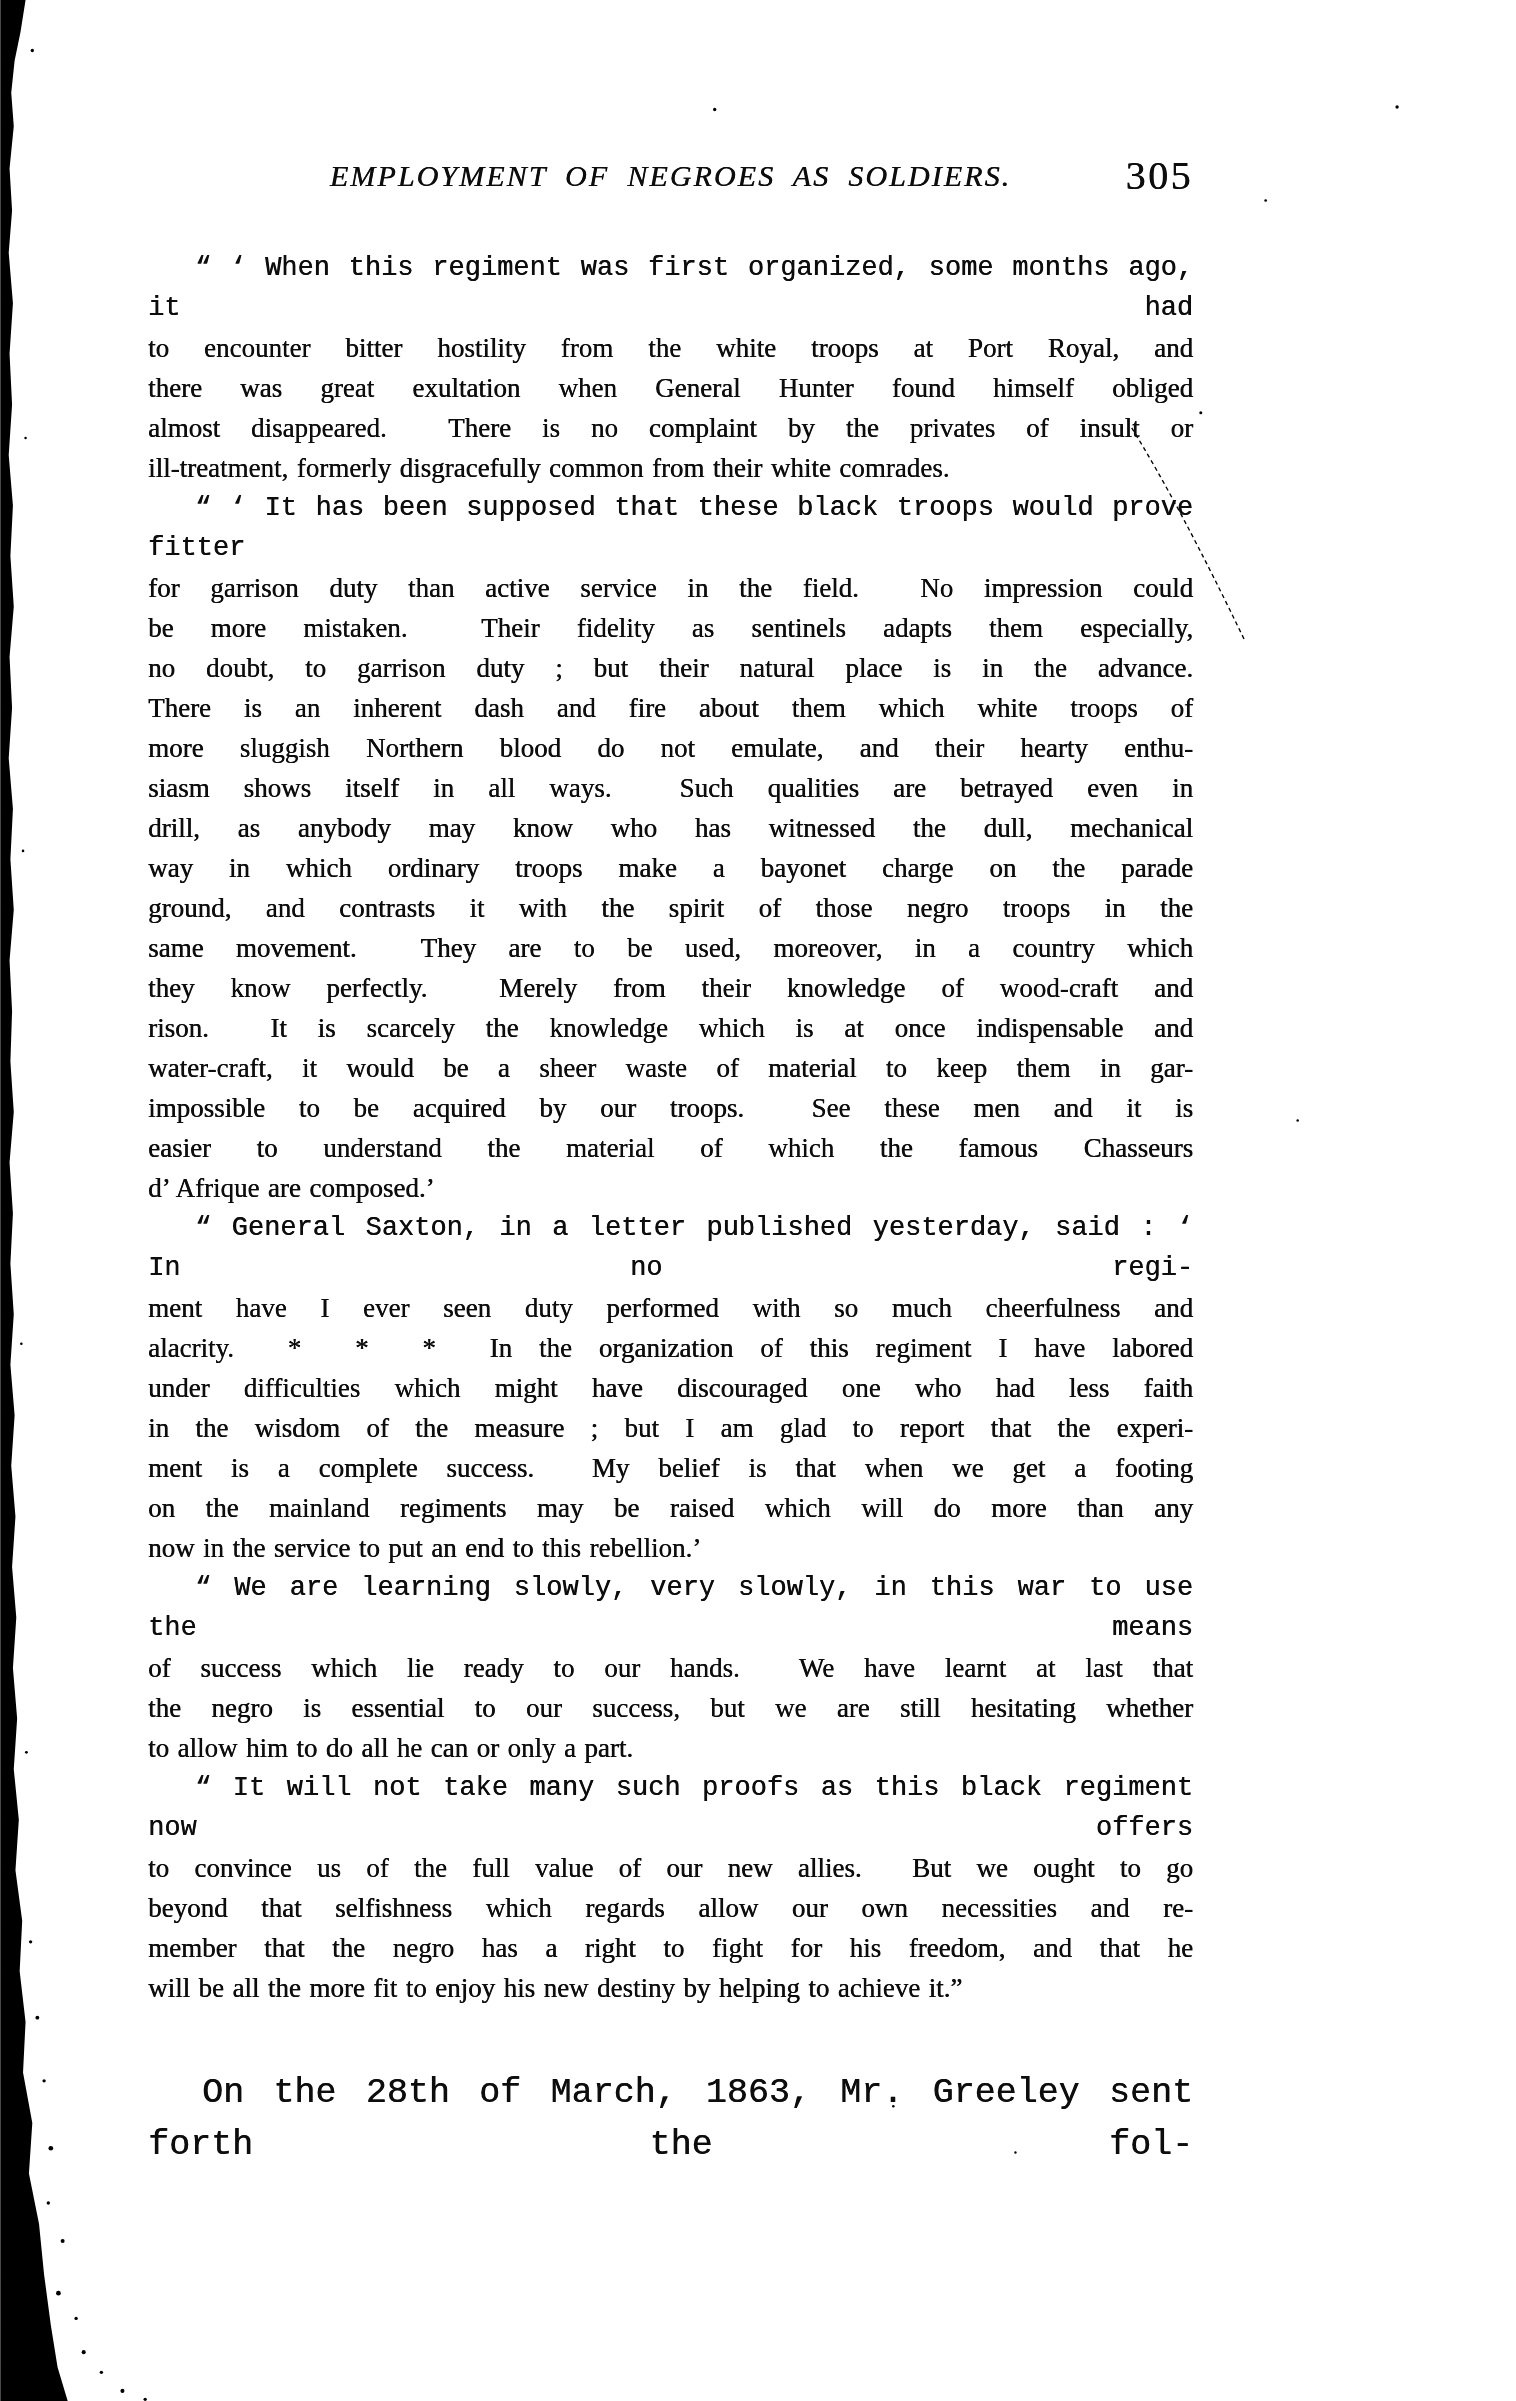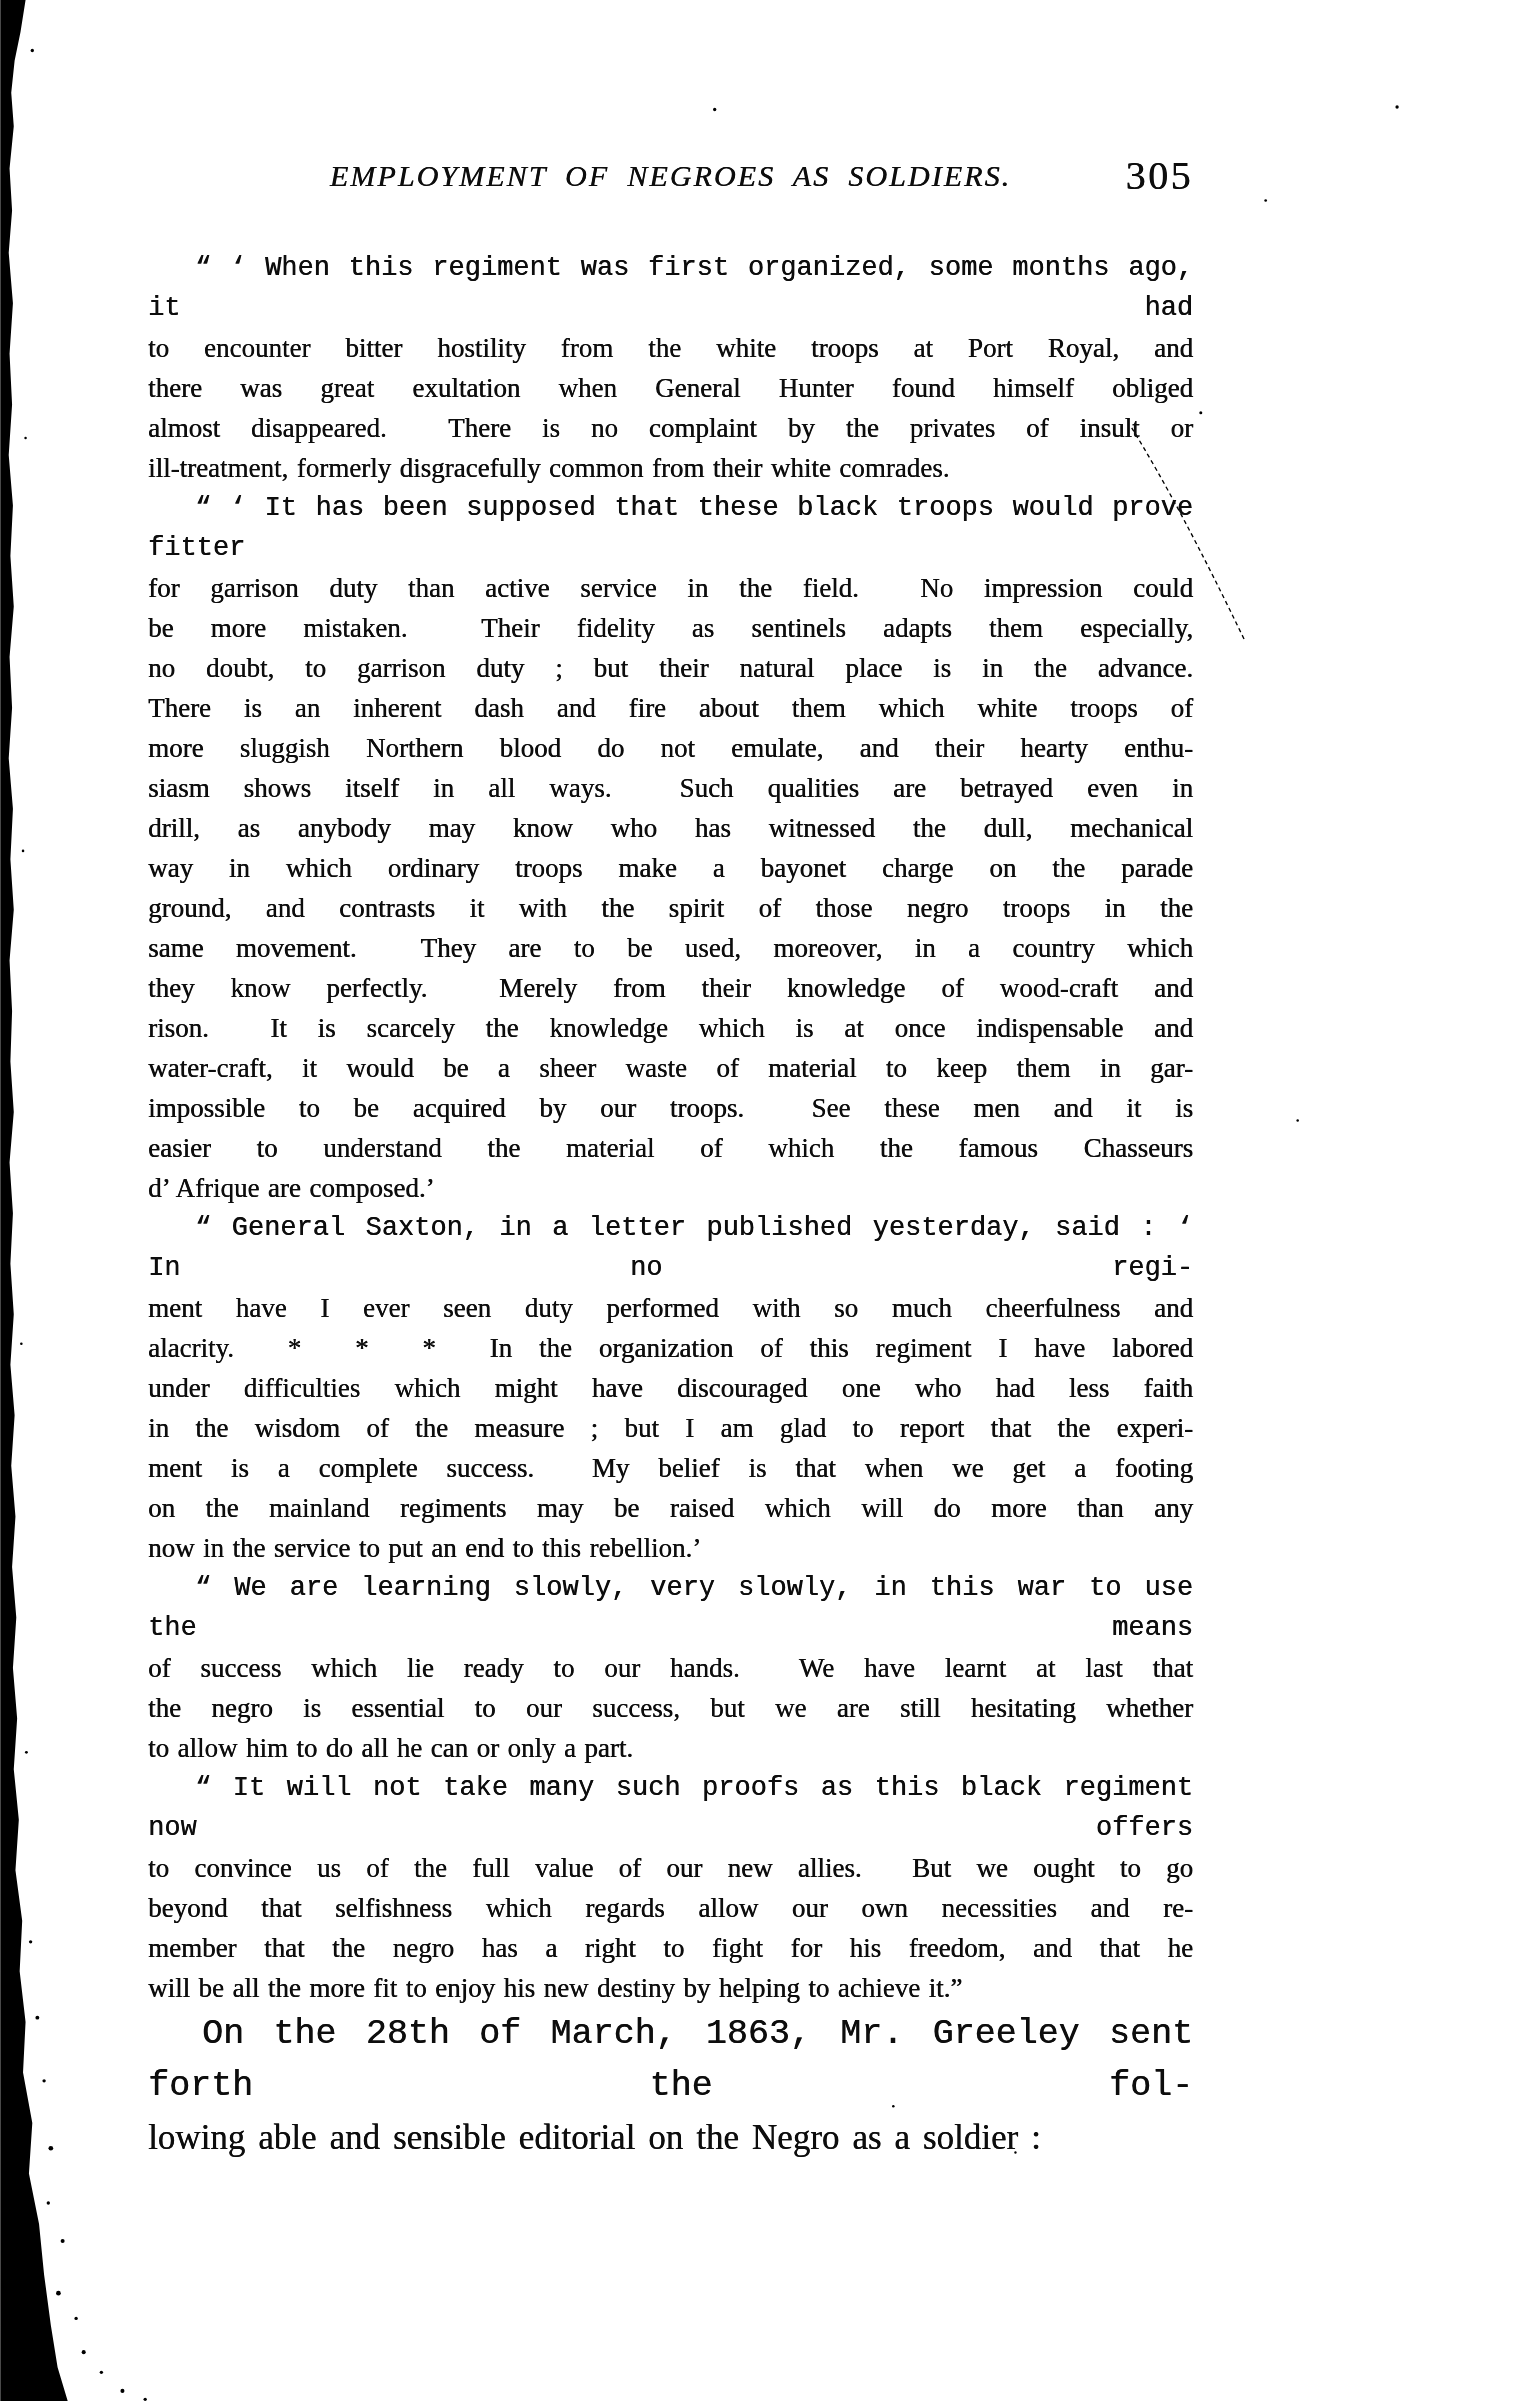--- a/index.html
+++ b/index.html
@@ -57,21 +57,21 @@
     font-size: 27px;
     line-height: 40px;
     text-align: justify;
     text-align-last: justify;
     word-spacing: 1.7px;
     text-shadow: 0.4px 0 0 currentColor;
     white-space: normal;
   }
   .para .line.first { text-indent: 47px; font-family: Liberation Mono, monospace; }
   .para .line.last { text-align-last: left; }
-  .para.editorial { }
+  .para.editorial { margin-top: 59px; }
   .para.editorial .line {
     font-size: 35px;
     line-height: 52px;
     word-spacing: 4.2px;
   }
   .para.editorial .line.first { text-indent: 54px; }
 </style>
 </head>
 <body>
 
@@ -167,19 +167,18 @@
         </div>
         <div class="para quoted">
           <div class="line first">“ It will not take many such proofs as this black regiment now offers</div>
           <div class="line">to convince us of the full value of our new allies.&nbsp; But we ought to go</div>
           <div class="line">beyond that selfishness which regards allow our own necessities and re-</div>
           <div class="line">member that the negro has a right to fight for his freedom, and that he</div>
           <div class="line last">will be all the more fit to enjoy his new destiny by helping to achieve it.”</div>
         </div>
         <div class="para editorial">
           <div class="line first">On the 28th of March, 1863, Mr. Greeley sent forth the fol-</div>
-          <div class="line last">lowing able and sensible editorial on the Negro as a soldier :</div>
         </div>
       </div>
   </div>
 
 </div>
 
 
 </body></html>

